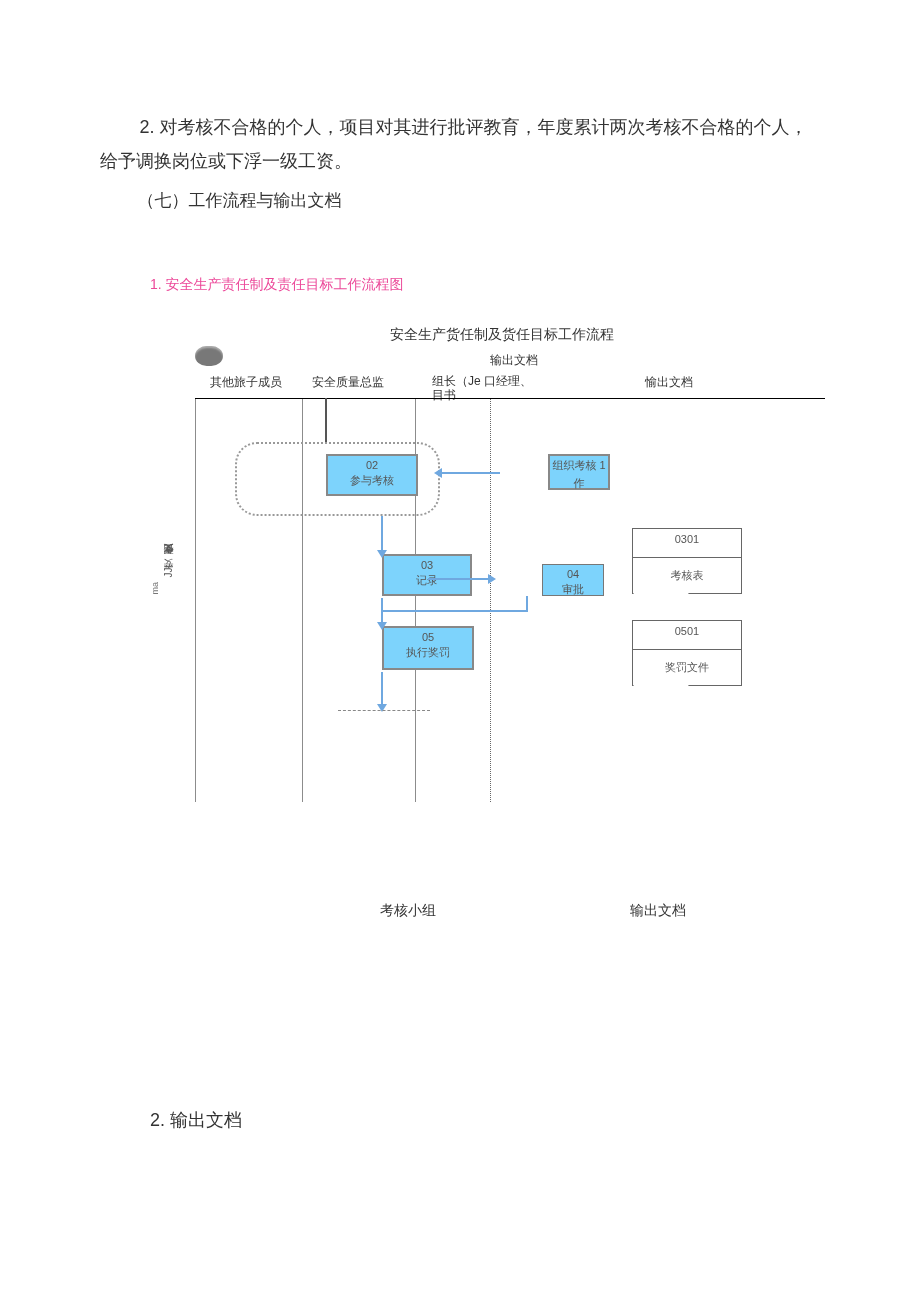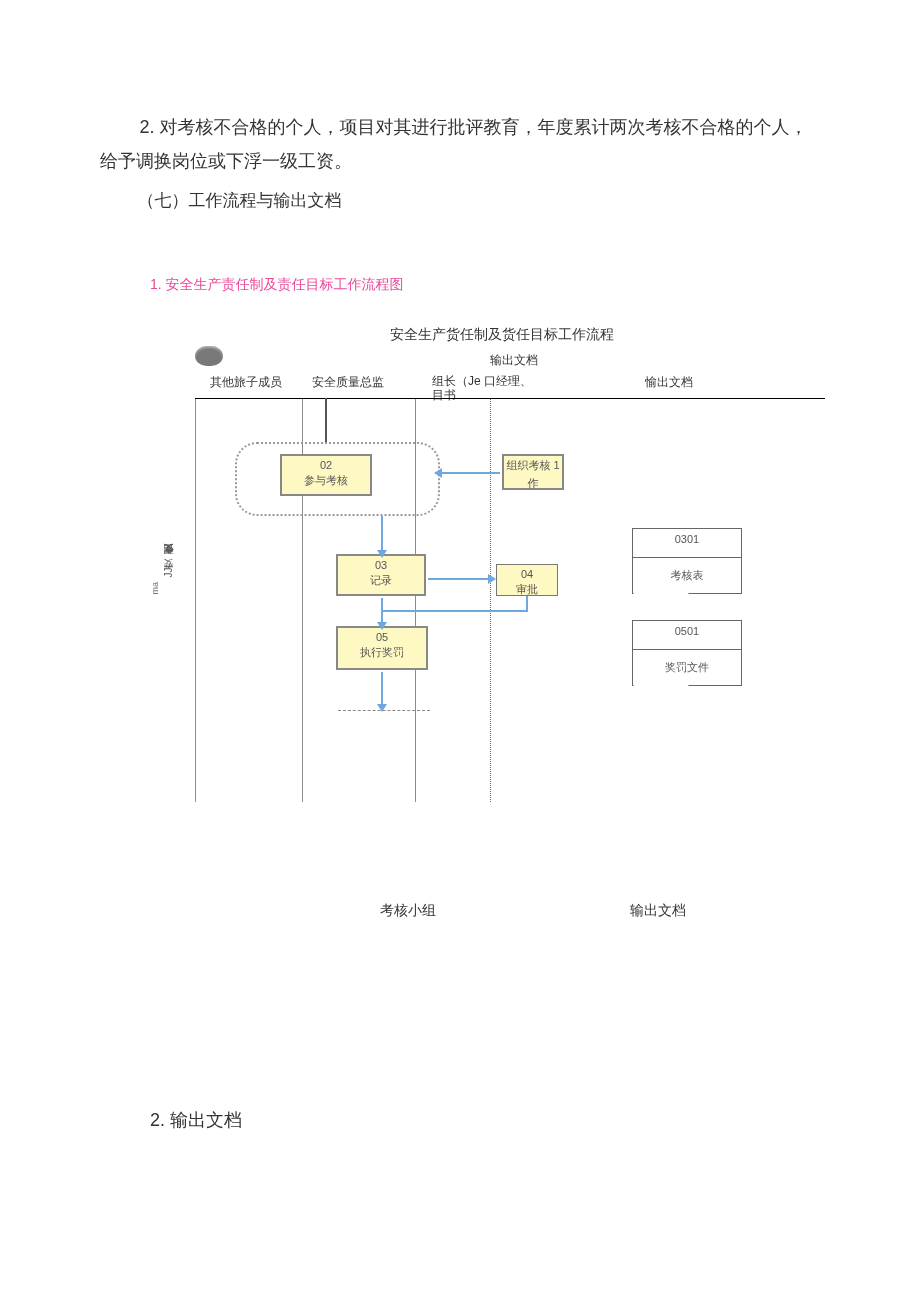--- a/index.html
+++ b/index.html
@@ -86,25 +86,26 @@
     .main-dotted-group {
       position: absolute;
       top: 120px; left: 95px;
       width: 205px; height: 74px;
       border: 2px dotted #999;
       border-radius: 22px;
     }
     .proc-box {
       position: absolute;
       border: 1px solid #777;
-      background: #fef9c3;
+      background: #7dd3fc;
       text-align: center;
       font-size: 11px;
       color: #555;
       box-shadow: 0 0 0 2px #fff, 0 0 0 3px #aaa;
+      margin-left: 46px;
     }
     .proc-box .num { display:block; font-size: 11px; margin-top: 3px; }
     .proc-box .lbl { display:block; font-size: 11px; margin-top: 2px; margin-bottom: 3px; }
     .box02 { top: 132px; left: 140px; width: 92px; height: 42px; border: 2px double #888; box-shadow:none; }
     .box01 { top: 132px; left: 362px; width: 62px; height: 36px; border: 2px double #888; box-shadow:none; font-size:10px; }
     .box03 { top: 232px; left: 196px; width: 90px; height: 42px; border: 2px double #888; box-shadow:none; }
     .box04 { top: 242px; left: 356px; width: 62px; height: 32px; border: 1px solid #777; box-shadow:none; }
     .box05 { top: 304px; left: 196px; width: 92px; height: 44px; border: 2px double #888; box-shadow:none; }
     .doc-box {
       position: absolute;

